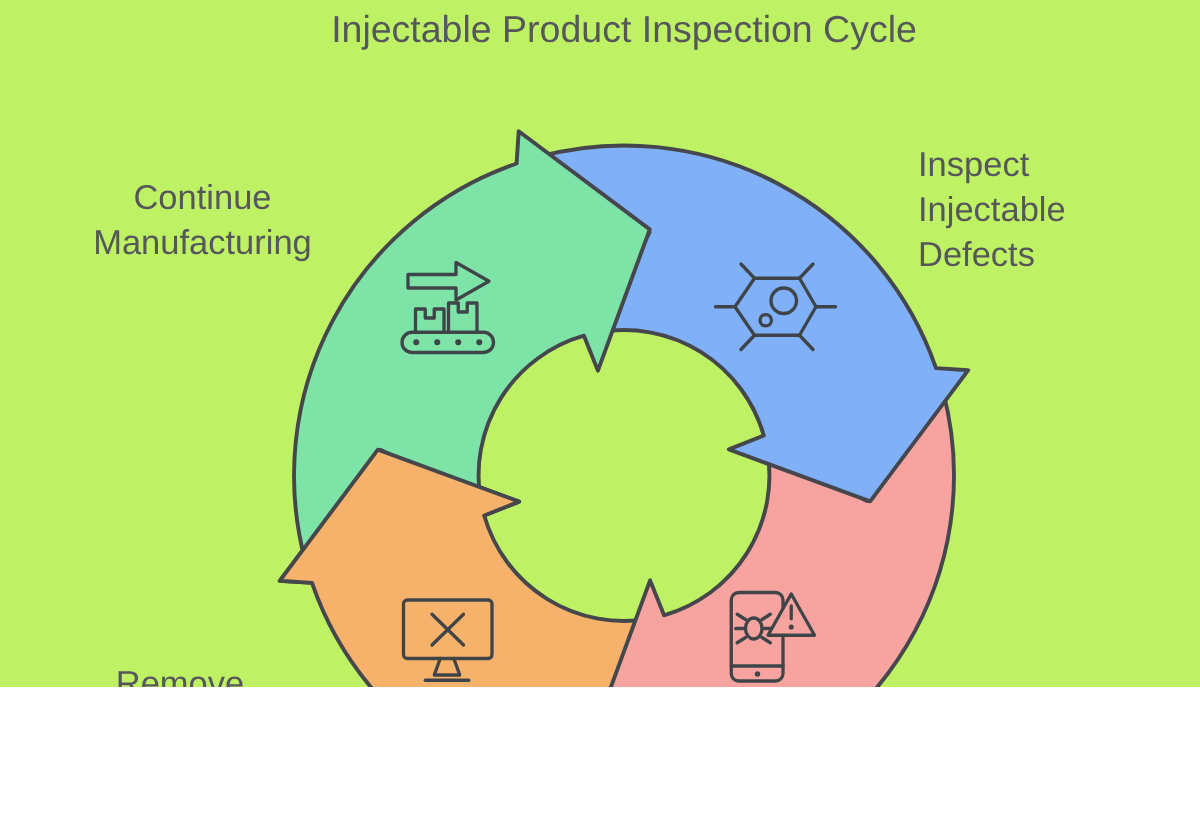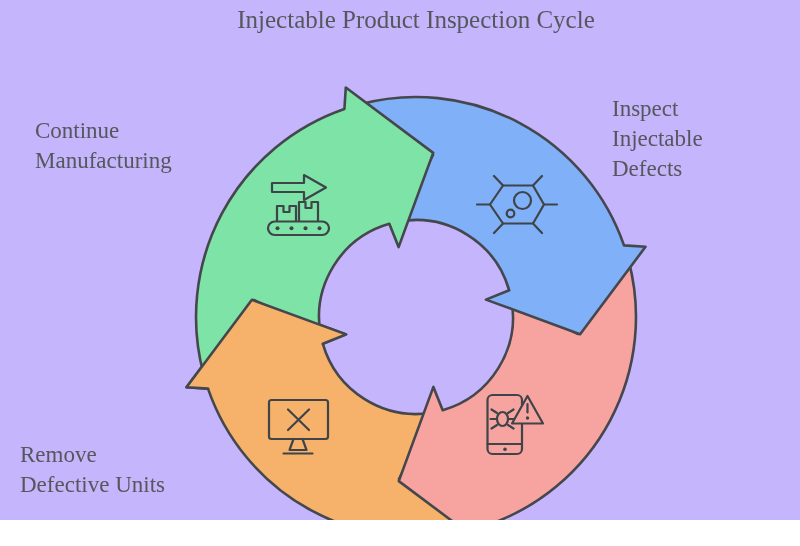--- a/index.html
+++ b/index.html
@@ -1,22 +1,22 @@
 <!DOCTYPE html>
 <html><head>
 <meta charset="utf-8">
 <style>
   html,body { margin:0; padding:0; background:#ffffff; }
-  .stage { position:relative; width:800px; height:520px; background:#c4b5fd; overflow:hidden;
-           font-family:Liberation Serif, serif; }
+  .stage { position:relative; width:800px; height:458px; background:#bef264; overflow:hidden;
+           font-family:Liberation Sans, sans-serif; }
   .title { position:absolute; top:6px; left:32px; width:768px; margin:0;
            text-align:center; font-size:25px; font-weight:400; color:#55575B; }
   .label { position:absolute; font-size:23px; line-height:30px; color:#56575B;
            white-space:pre-line; }
-  .label.center { }
+  .label.center { text-align:center; }
   .diagram-svg { position:absolute; left:0; top:0; }
   .arrow { stroke:#45474C; stroke-width:2.6; stroke-linejoin:round; }
   .fill-only { stroke:none; }
   .arrow-outline { fill:none; stroke:#45474C; stroke-width:2.6; stroke-linejoin:round; stroke-linecap:round; }
   .icon-stroke { fill:none; stroke:#3F4449; stroke-width:2.2; stroke-linecap:round; stroke-linejoin:round; }
   .icon-stroke-filled { stroke:#3F4449; stroke-width:2.2; stroke-linecap:round; stroke-linejoin:round; }
   .icon-fill { fill:#3F4449; stroke:none; }
 </style>
 </head>
 <body>

